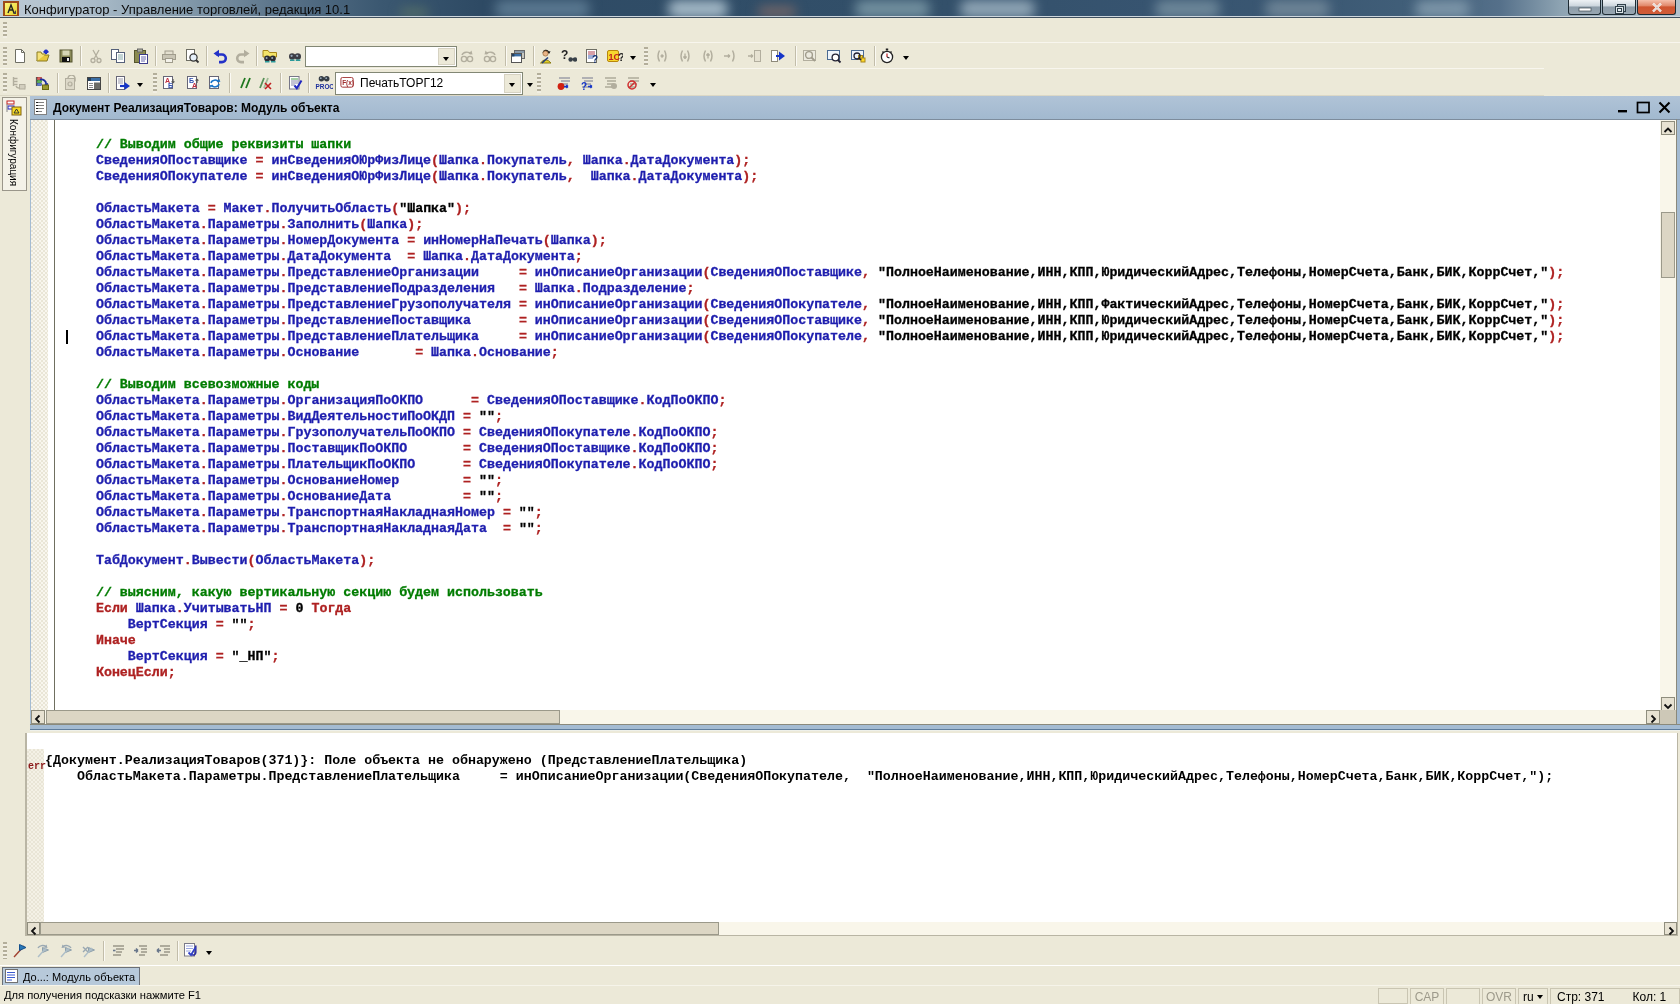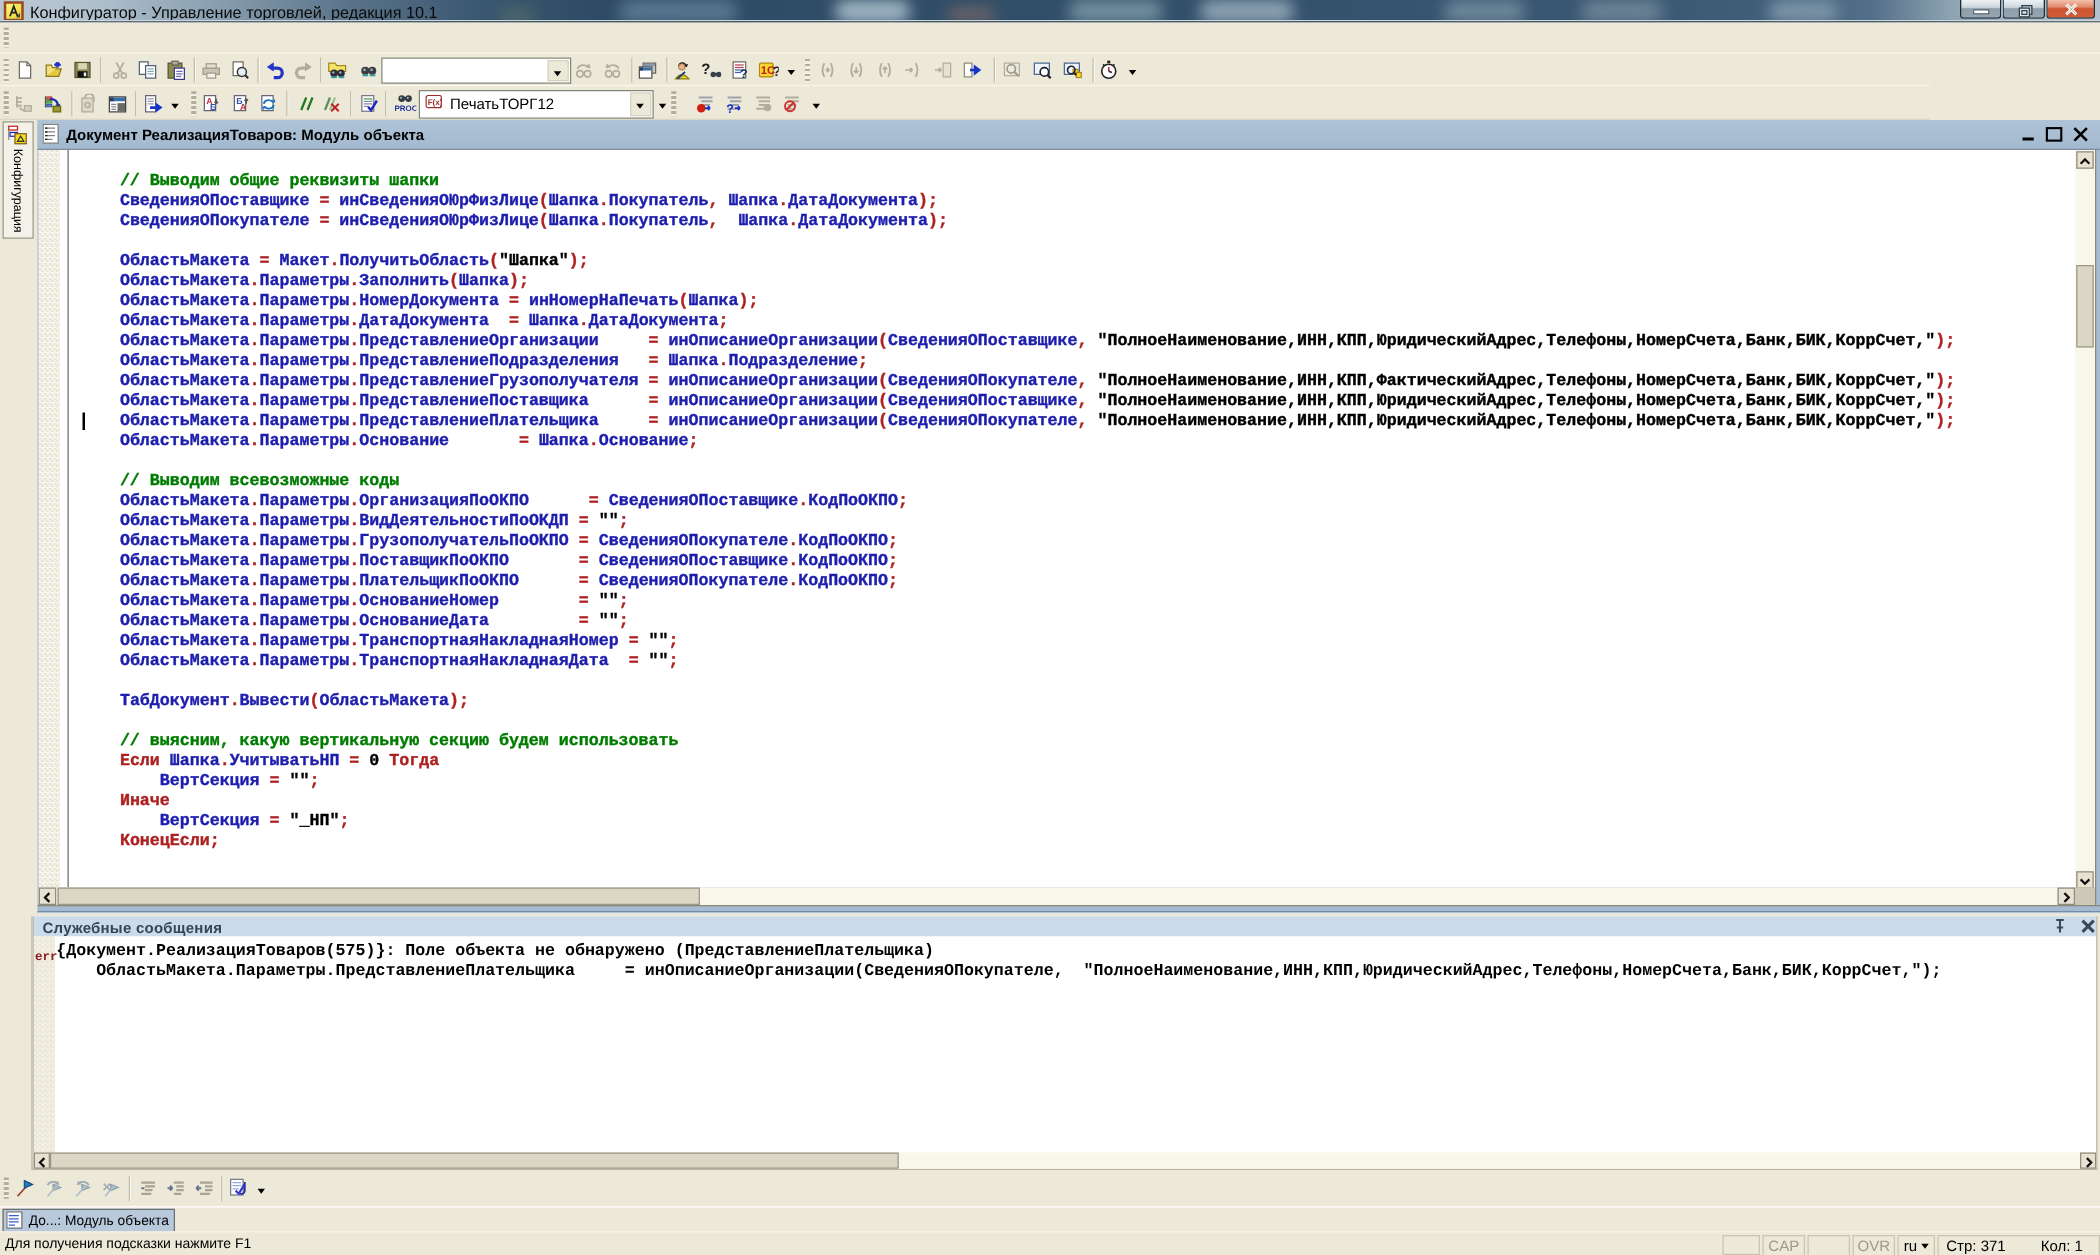--- a/index.html
+++ b/index.html
@@ -555,30 +555,23 @@
         <path d="M4.5 2.5 L8 6 L4.5 9.5" fill="none" stroke="#111" stroke-width="1.8"></path>
       </svg></div>
     <div class="corner" style="left:1630px;top:614px;width:16px;height:14px;"></div>
     <div style="position:absolute;left:0px;top:628px;width:1650px;height:1px;background:#8a897b;"></div>
     <div style="position:absolute;left:0px;top:633px;width:1650px;height:1px;background:#5f7d9c;"></div>
     <div style="position:absolute;left:0px;top:634px;width:1650px;height:1px;background:#eef0ea;"></div>
     <div style="position:absolute;left:1646px;top:23px;width:1px;height:606px;background:#8a897b;"></div>
 </div>
 
 <div class="abs" id="msgpanel">
-<div id="msgtitle">
-      <div id="msgtitletxt">Служебные сообщения</div>
-<svg width="44" height="15" style="position:absolute;left:1608px;top:0px">
-        <path d="M11 3 L17 3 M14 3 L14 9 M11.5 9 L16.5 9 M14 9 L14 13" stroke="#37495b" stroke-width="1.6" fill="none"></path>
-        <path d="M32 3.5 L41 12.5 M41 3.5 L32 12.5" stroke="#37495b" stroke-width="2.4"></path>
-      </svg>
-</div>
 <div id="msgmargin"></div>
 <div id="err">err</div>
-<pre id="msgtext">{Документ.РеализацияТоваров(575)}: Поле объекта не обнаружено (ПредставлениеПлательщика)
+<pre id="msgtext">{Документ.РеализацияТоваров(371)}: Поле объекта не обнаружено (ПредставлениеПлательщика)
     ОбластьМакета.Параметры.ПредставлениеПлательщика     = инОписаниеОрганизации(СведенияОПокупателе,  "ПолноеНаименование,ИНН,КПП,ЮридическийАдрес,Телефоны,НомерСчета,Банк,БИК,КоррСчет,");</pre>
 <div style="position:absolute;left:0px;top:0px;width:1px;height:203px;background:#b9b5a4;"></div>
     <div style="position:absolute;left:1651px;top:0px;width:1px;height:203px;background:#b9b5a4;"></div>
     <div style="position:absolute;left:0px;top:202px;width:1652px;height:1px;background:#b9b5a4;"></div>
     <div class="track" style="left:1px;top:189px;width:1650px;height:13px;"></div>
     <div class="sbtn" style="left:1px;top:189px;width:13px;height:13px;"><svg width="12" height="12">
         <path d="M7.5 2.5 L4 6 L7.5 9.5" fill="none" stroke="#111" stroke-width="1.8"></path>
       </svg></div>
     <div class="thumb" style="left:14px;top:189px;width:679px;height:13px;"></div>
     <div class="sbtn" style="left:1638px;top:189px;width:13px;height:13px;"><svg width="12" height="12">

